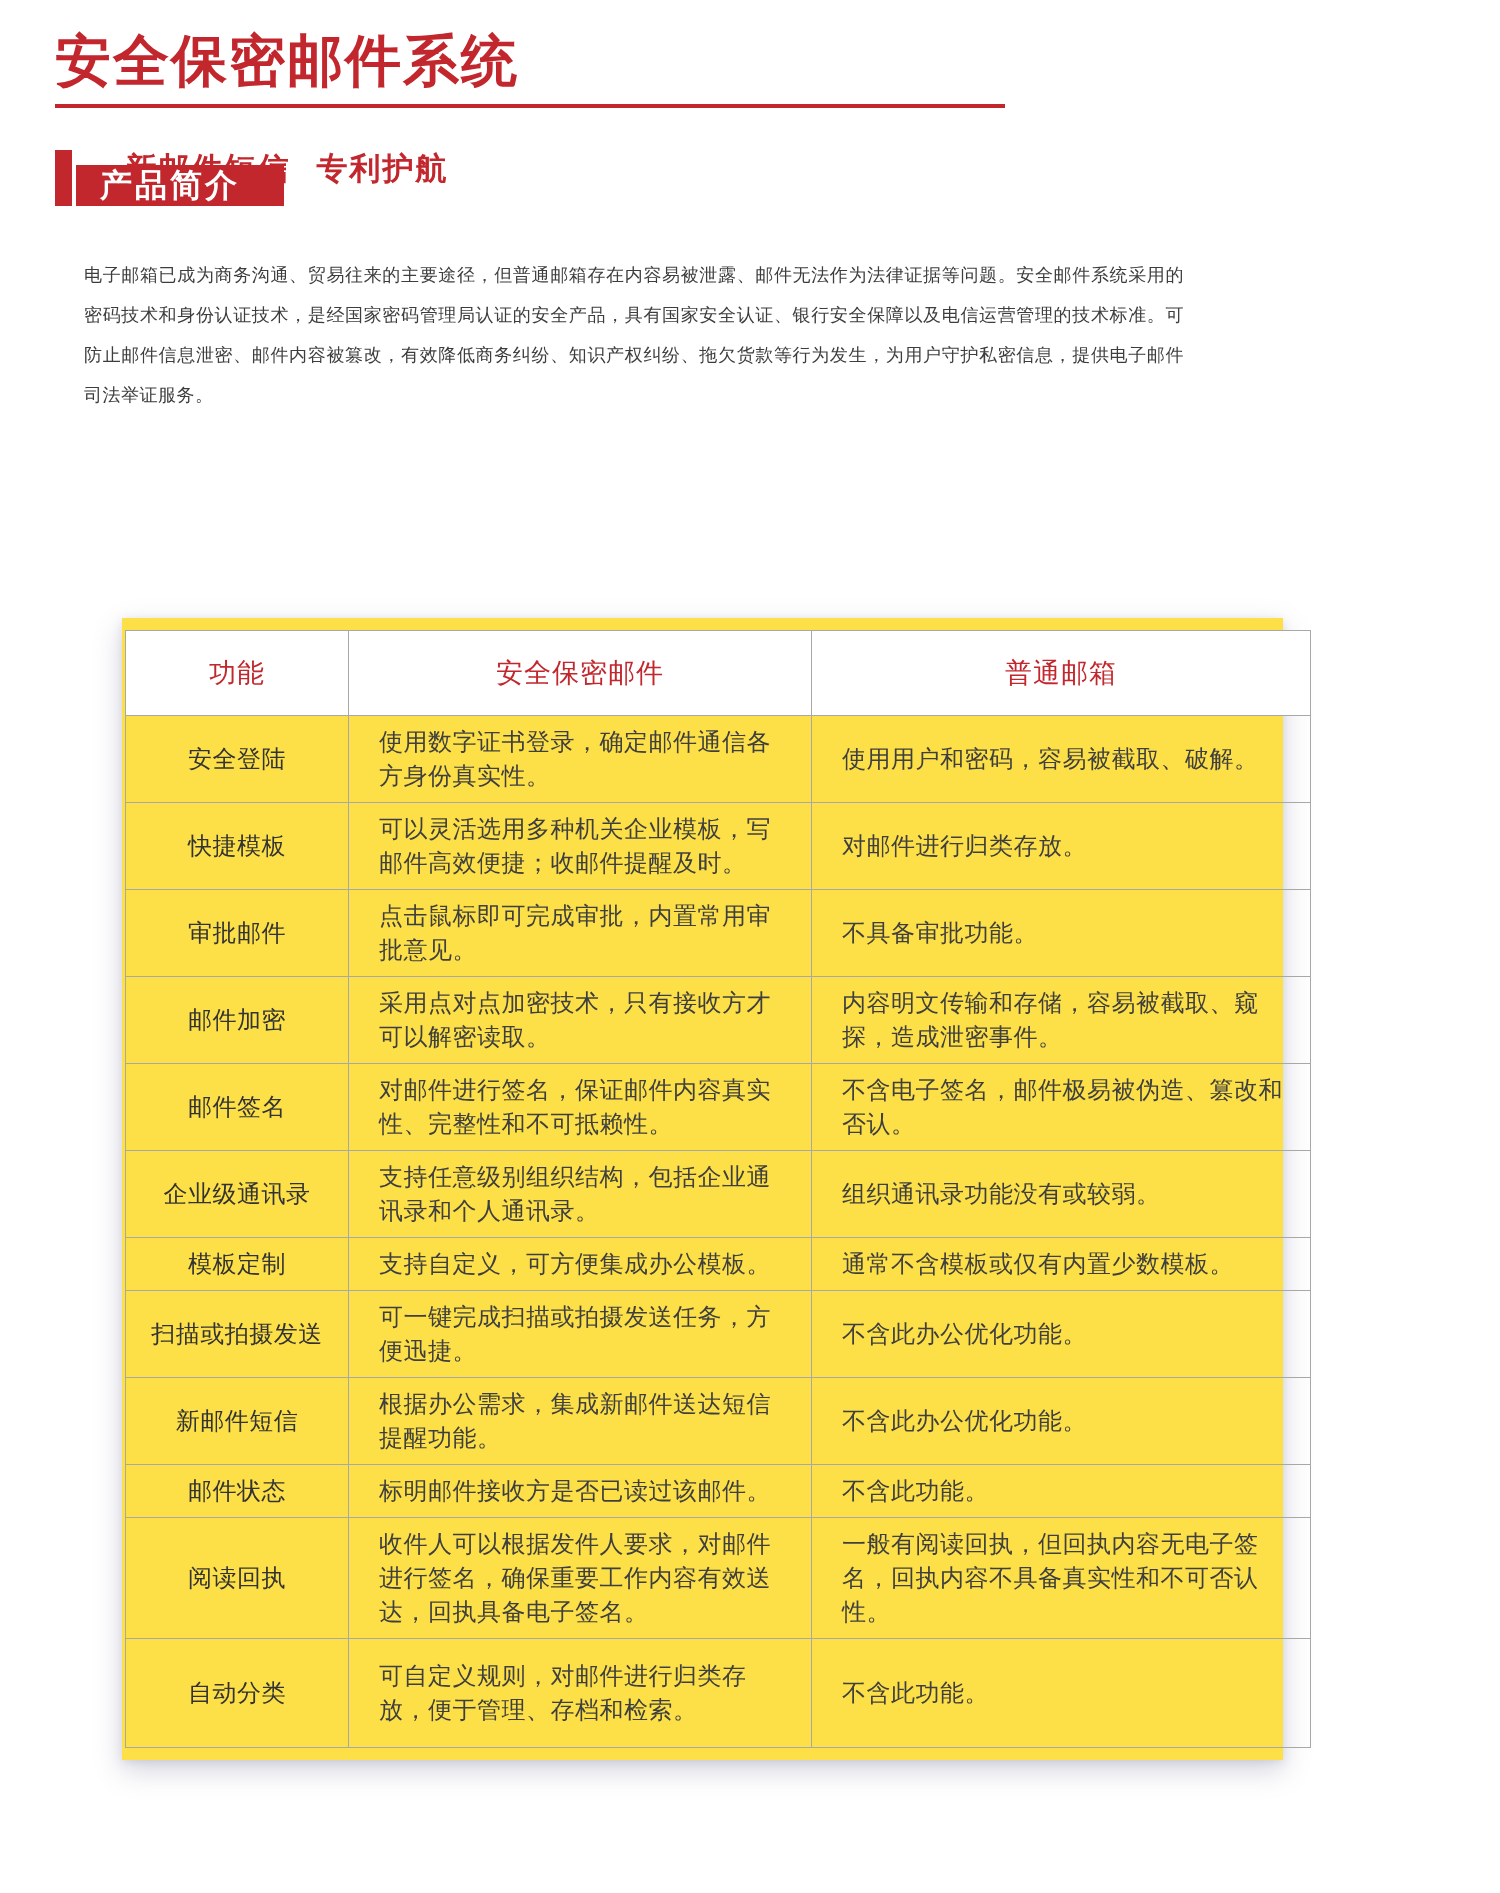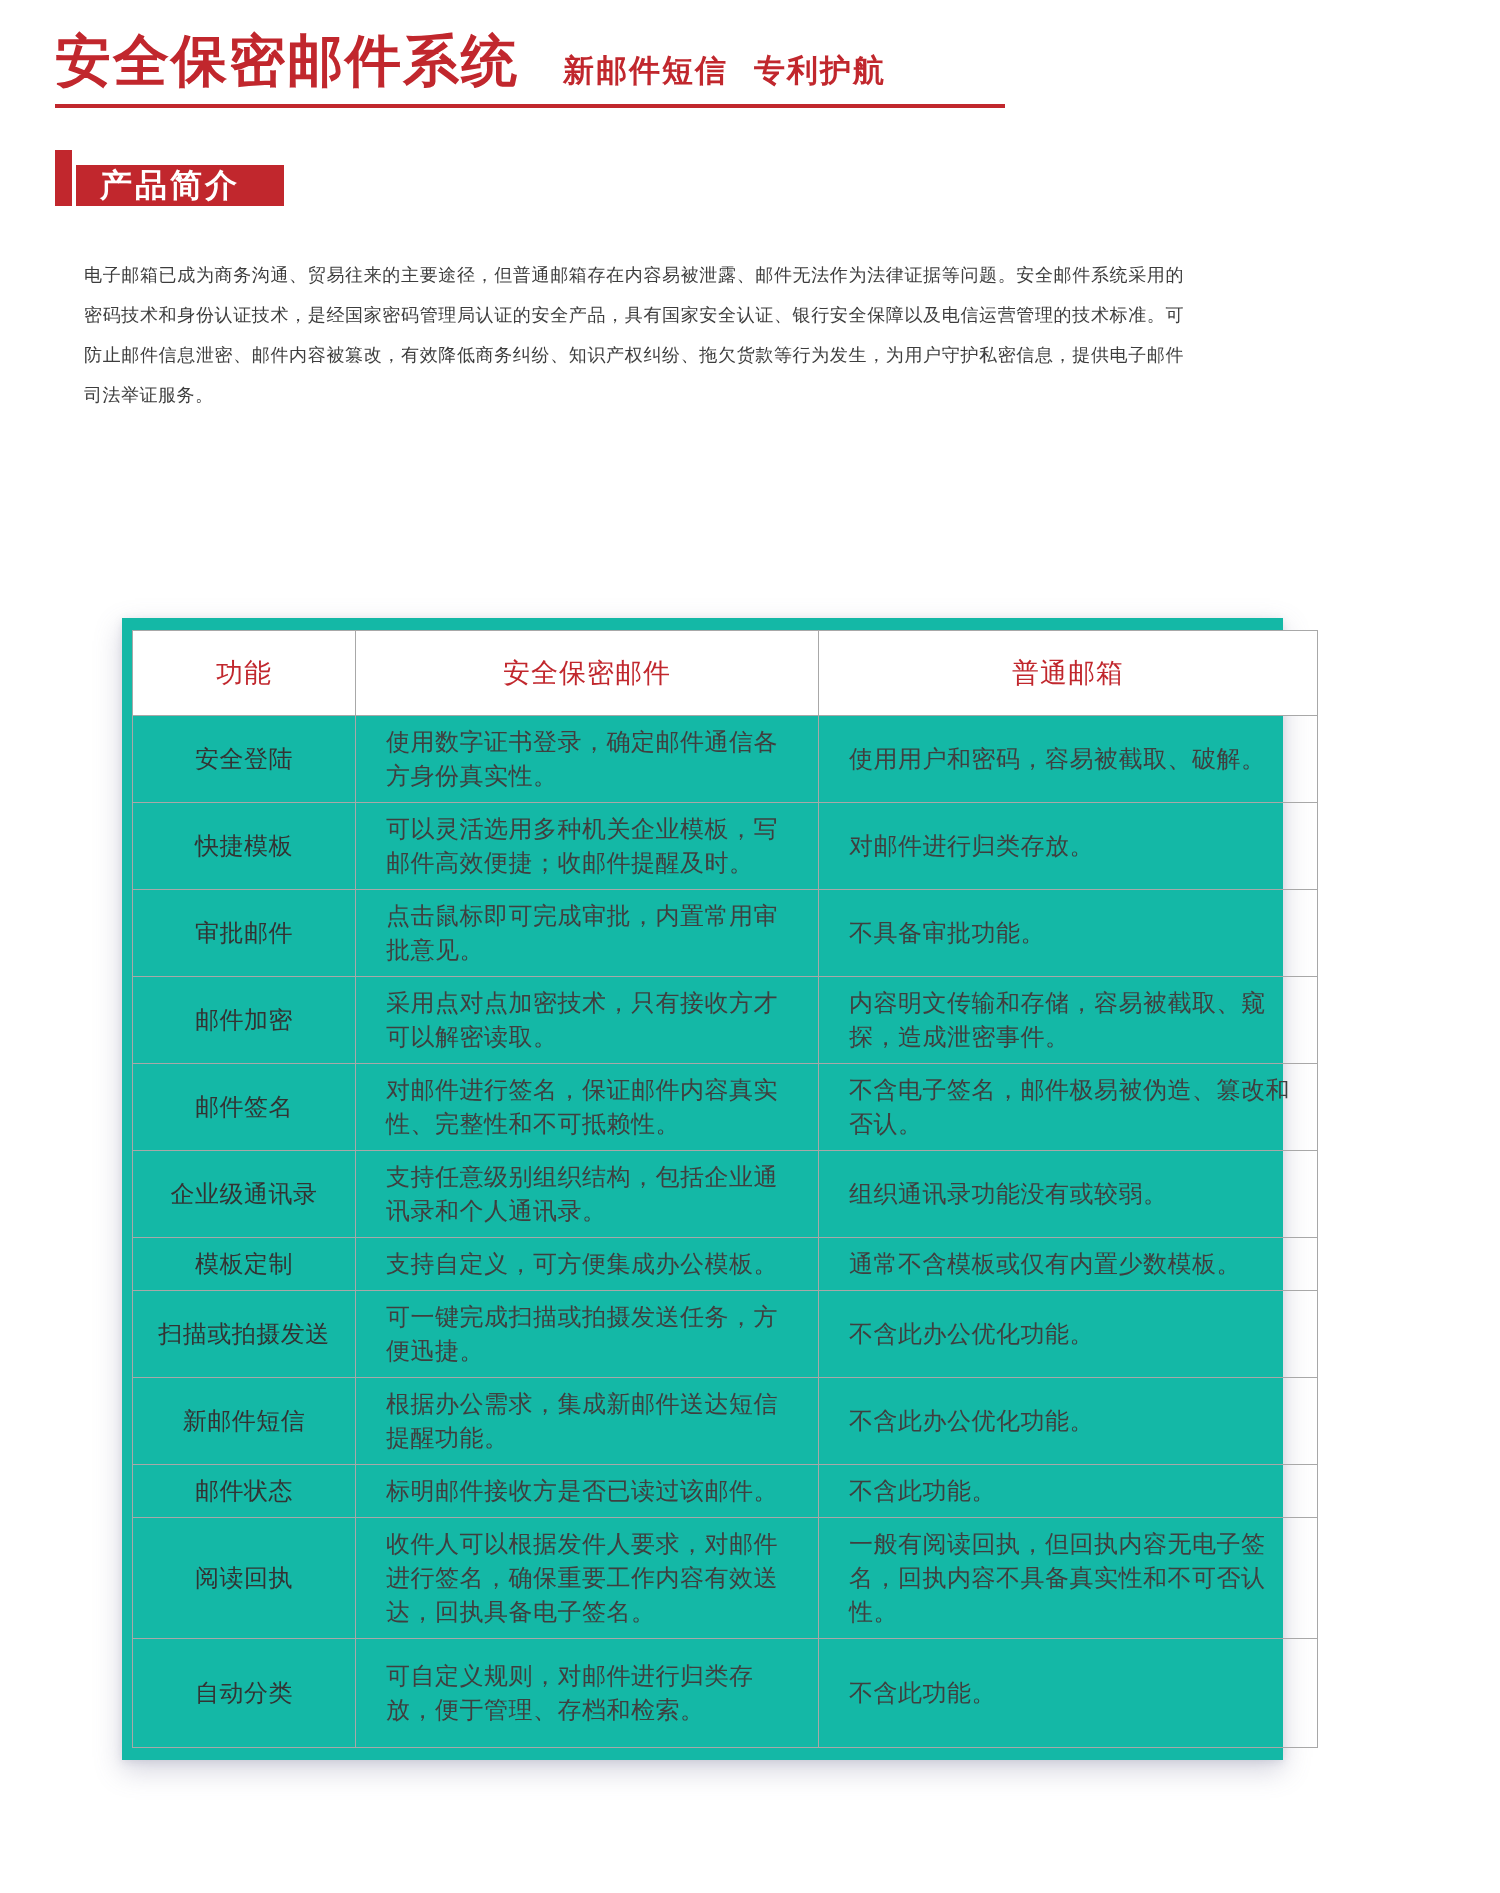--- a/index.html
+++ b/index.html
@@ -20,23 +20,24 @@
     background:#ffffff;
     overflow:hidden;
   }
 
   
   .header{
     position:absolute;
     left:55px;
     top:30px;
     display:flex;
-    align-items:flex-end;
-    gap:44px;
+    align-items:center;
+    gap:56px;
     white-space:nowrap;
+    flex-direction:column;
   }
   .main-title{
     font-size:56px;
     font-weight:bold;
     color:var(--brand-red);
     letter-spacing:2px;
     line-height:1.1;
   }
   .sub-title{
     display:flex;
@@ -94,22 +95,22 @@
     text-align:justify;
     letter-spacing:0.5px;
   }
 
   
   .table-panel{
     position:absolute;
     left:122px;
     top:618px;
     width:1161px;
-    background:#14b8a6;
-    padding:12px 10px;
+    background:#fde047;
+    padding:12px 3px;
     box-shadow:0 10px 26px rgba(110,110,145,.30), 0 2px 8px rgba(110,110,145,.16);
   }
   table.feature-table{
     width:100%;
     border-collapse:collapse;
     table-layout:fixed;
   }
   .feature-table th,
   .feature-table td{
     border:1px solid var(--grid);

